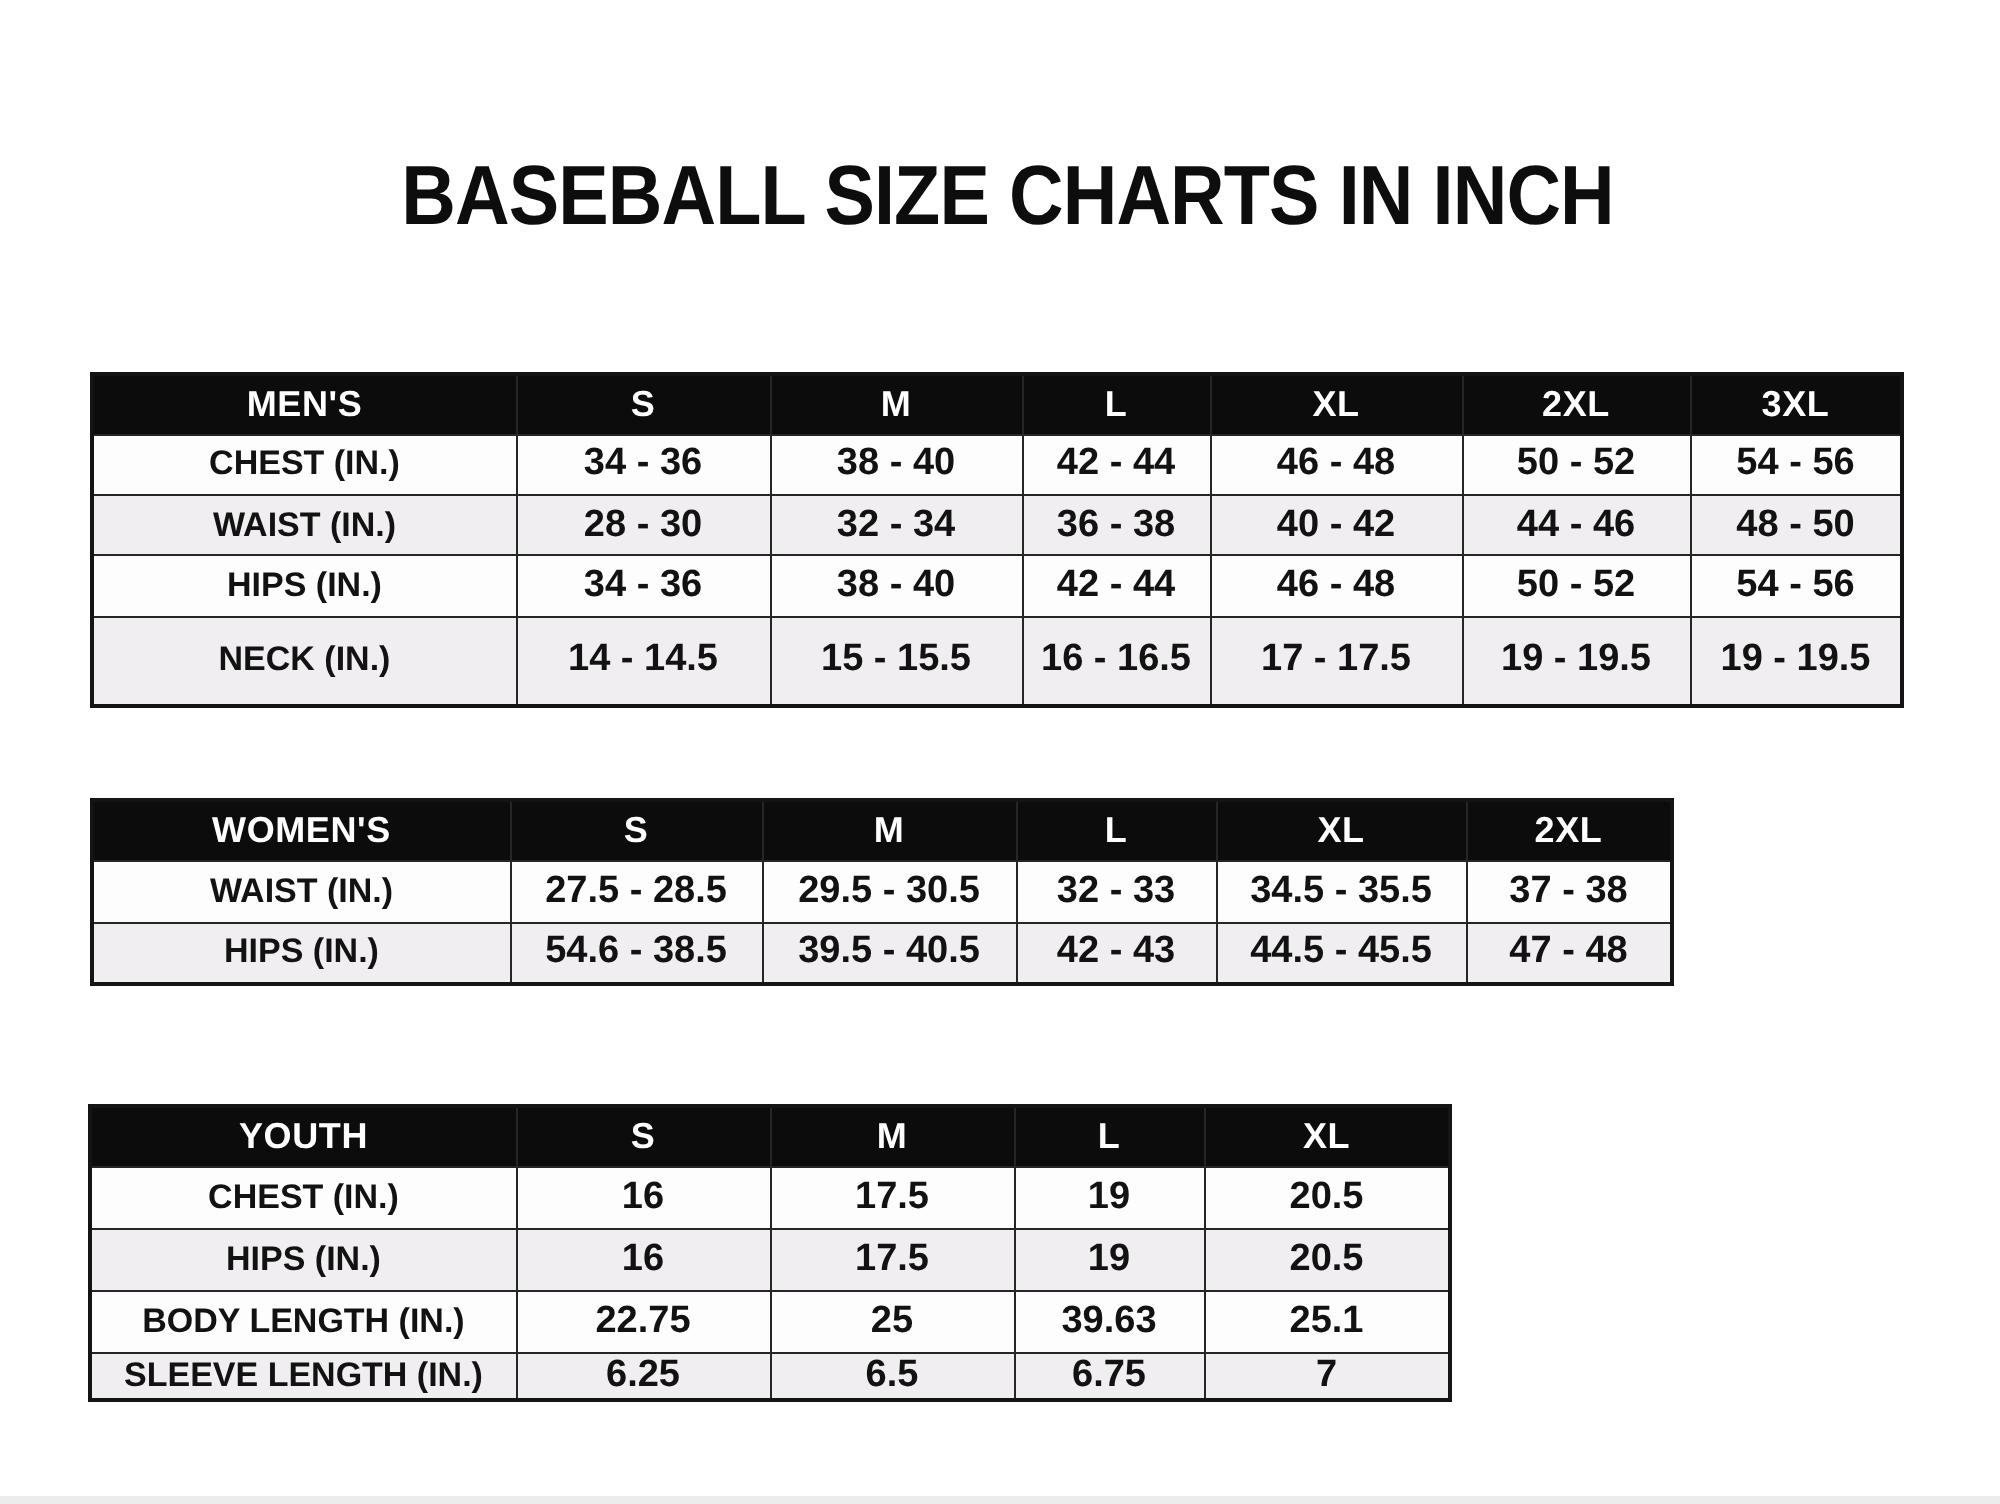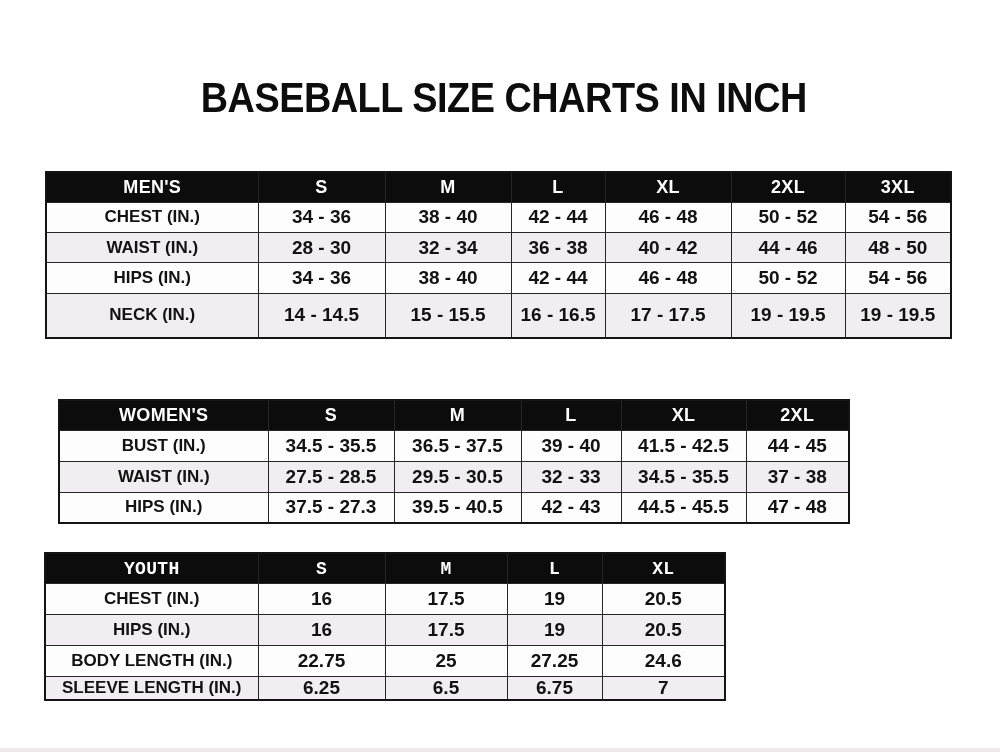--- a/index.html
+++ b/index.html
@@ -74,21 +74,21 @@
     height: 4px;
     background: #edebec;
   }
 </style>
 </head>
 <body>
 
 <h1 class="page-title"><span>BASEBALL SIZE CHARTS IN INCH</span></h1>
 
 <div id="tables-container">
-    <table class="size-table" style="left: 45px; top: 171px; width: 905px;">
+    <table class="size-table" style="left: 45px; top: 186px; width: 905px;">
       <colgroup>
         <col style="width: 212px;">
         <col style="width: 127px;">
         <col style="width: 126px;">
         <col style="width: 94px;">
         <col style="width: 126px;">
         <col style="width: 114px;">
         <col style="width: 106px;">
       </colgroup>
       <thead>
@@ -134,76 +134,68 @@
           <th scope="row">NECK (IN.)</th>
           <td>14 - 14.5</td>
           <td>15 - 15.5</td>
           <td>16 - 16.5</td>
           <td>17 - 17.5</td>
           <td>19 - 19.5</td>
           <td>19 - 19.5</td>
         </tr>
       </tbody>
     </table>
-    <table class="size-table" style="left: 58px; top: 399px; width: 790px;">
+    <table class="size-table" style="left: 45px; top: 399px; width: 790px;">
       <colgroup>
         <col style="width: 209px;">
         <col style="width: 126px;">
         <col style="width: 127px;">
         <col style="width: 100px;">
         <col style="width: 125px;">
         <col style="width: 103px;">
       </colgroup>
       <thead>
         <tr style="height: 30.7px;">
           <th>WOMEN'S</th>
           <th>S</th>
           <th>M</th>
           <th>L</th>
           <th>XL</th>
           <th>2XL</th>
         </tr>
       </thead>
       <tbody>
         <tr style="height: 30.7px;">
-          <th scope="row">BUST (IN.)</th>
-          <td>34.5 - 35.5</td>
-          <td>36.5 - 37.5</td>
-          <td>39 - 40</td>
-          <td>41.5 - 42.5</td>
-          <td>44 - 45</td>
-        </tr>
-        <tr style="height: 30.7px;">
           <th scope="row">WAIST (IN.)</th>
           <td>27.5 - 28.5</td>
           <td>29.5 - 30.5</td>
           <td>32 - 33</td>
           <td>34.5 - 35.5</td>
           <td>37 - 38</td>
         </tr>
         <tr style="height: 30.7px;">
           <th scope="row">HIPS (IN.)</th>
-          <td>37.5 - 27.3</td>
+          <td>54.6 - 38.5</td>
           <td>39.5 - 40.5</td>
           <td>42 - 43</td>
           <td>44.5 - 45.5</td>
           <td>47 - 48</td>
         </tr>
       </tbody>
     </table>
     <table class="size-table" style="left: 44px; top: 552px; width: 680px;">
       <colgroup>
         <col style="width: 213px;">
         <col style="width: 127px;">
         <col style="width: 122px;">
         <col style="width: 95px;">
         <col style="width: 123px;">
       </colgroup>
       <thead>
-        <tr style="height: 30.8px; font-family: Liberation Mono, monospace;">
+        <tr style="height: 30.8px;">
           <th>YOUTH</th>
           <th>S</th>
           <th>M</th>
           <th>L</th>
           <th>XL</th>
         </tr>
       </thead>
       <tbody>
         <tr style="height: 30.8px;">
           <th scope="row">CHEST (IN.)</th>
@@ -216,22 +208,22 @@
           <th scope="row">HIPS (IN.)</th>
           <td>16</td>
           <td>17.5</td>
           <td>19</td>
           <td>20.5</td>
         </tr>
         <tr style="height: 30.8px;">
           <th scope="row">BODY LENGTH (IN.)</th>
           <td>22.75</td>
           <td>25</td>
-          <td>27.25</td>
-          <td>24.6</td>
+          <td>39.63</td>
+          <td>25.1</td>
         </tr>
         <tr style="height: 20px;">
           <th scope="row">SLEEVE LENGTH (IN.)</th>
           <td>6.25</td>
           <td>6.5</td>
           <td>6.75</td>
           <td>7</td>
         </tr>
       </tbody>
     </table>

